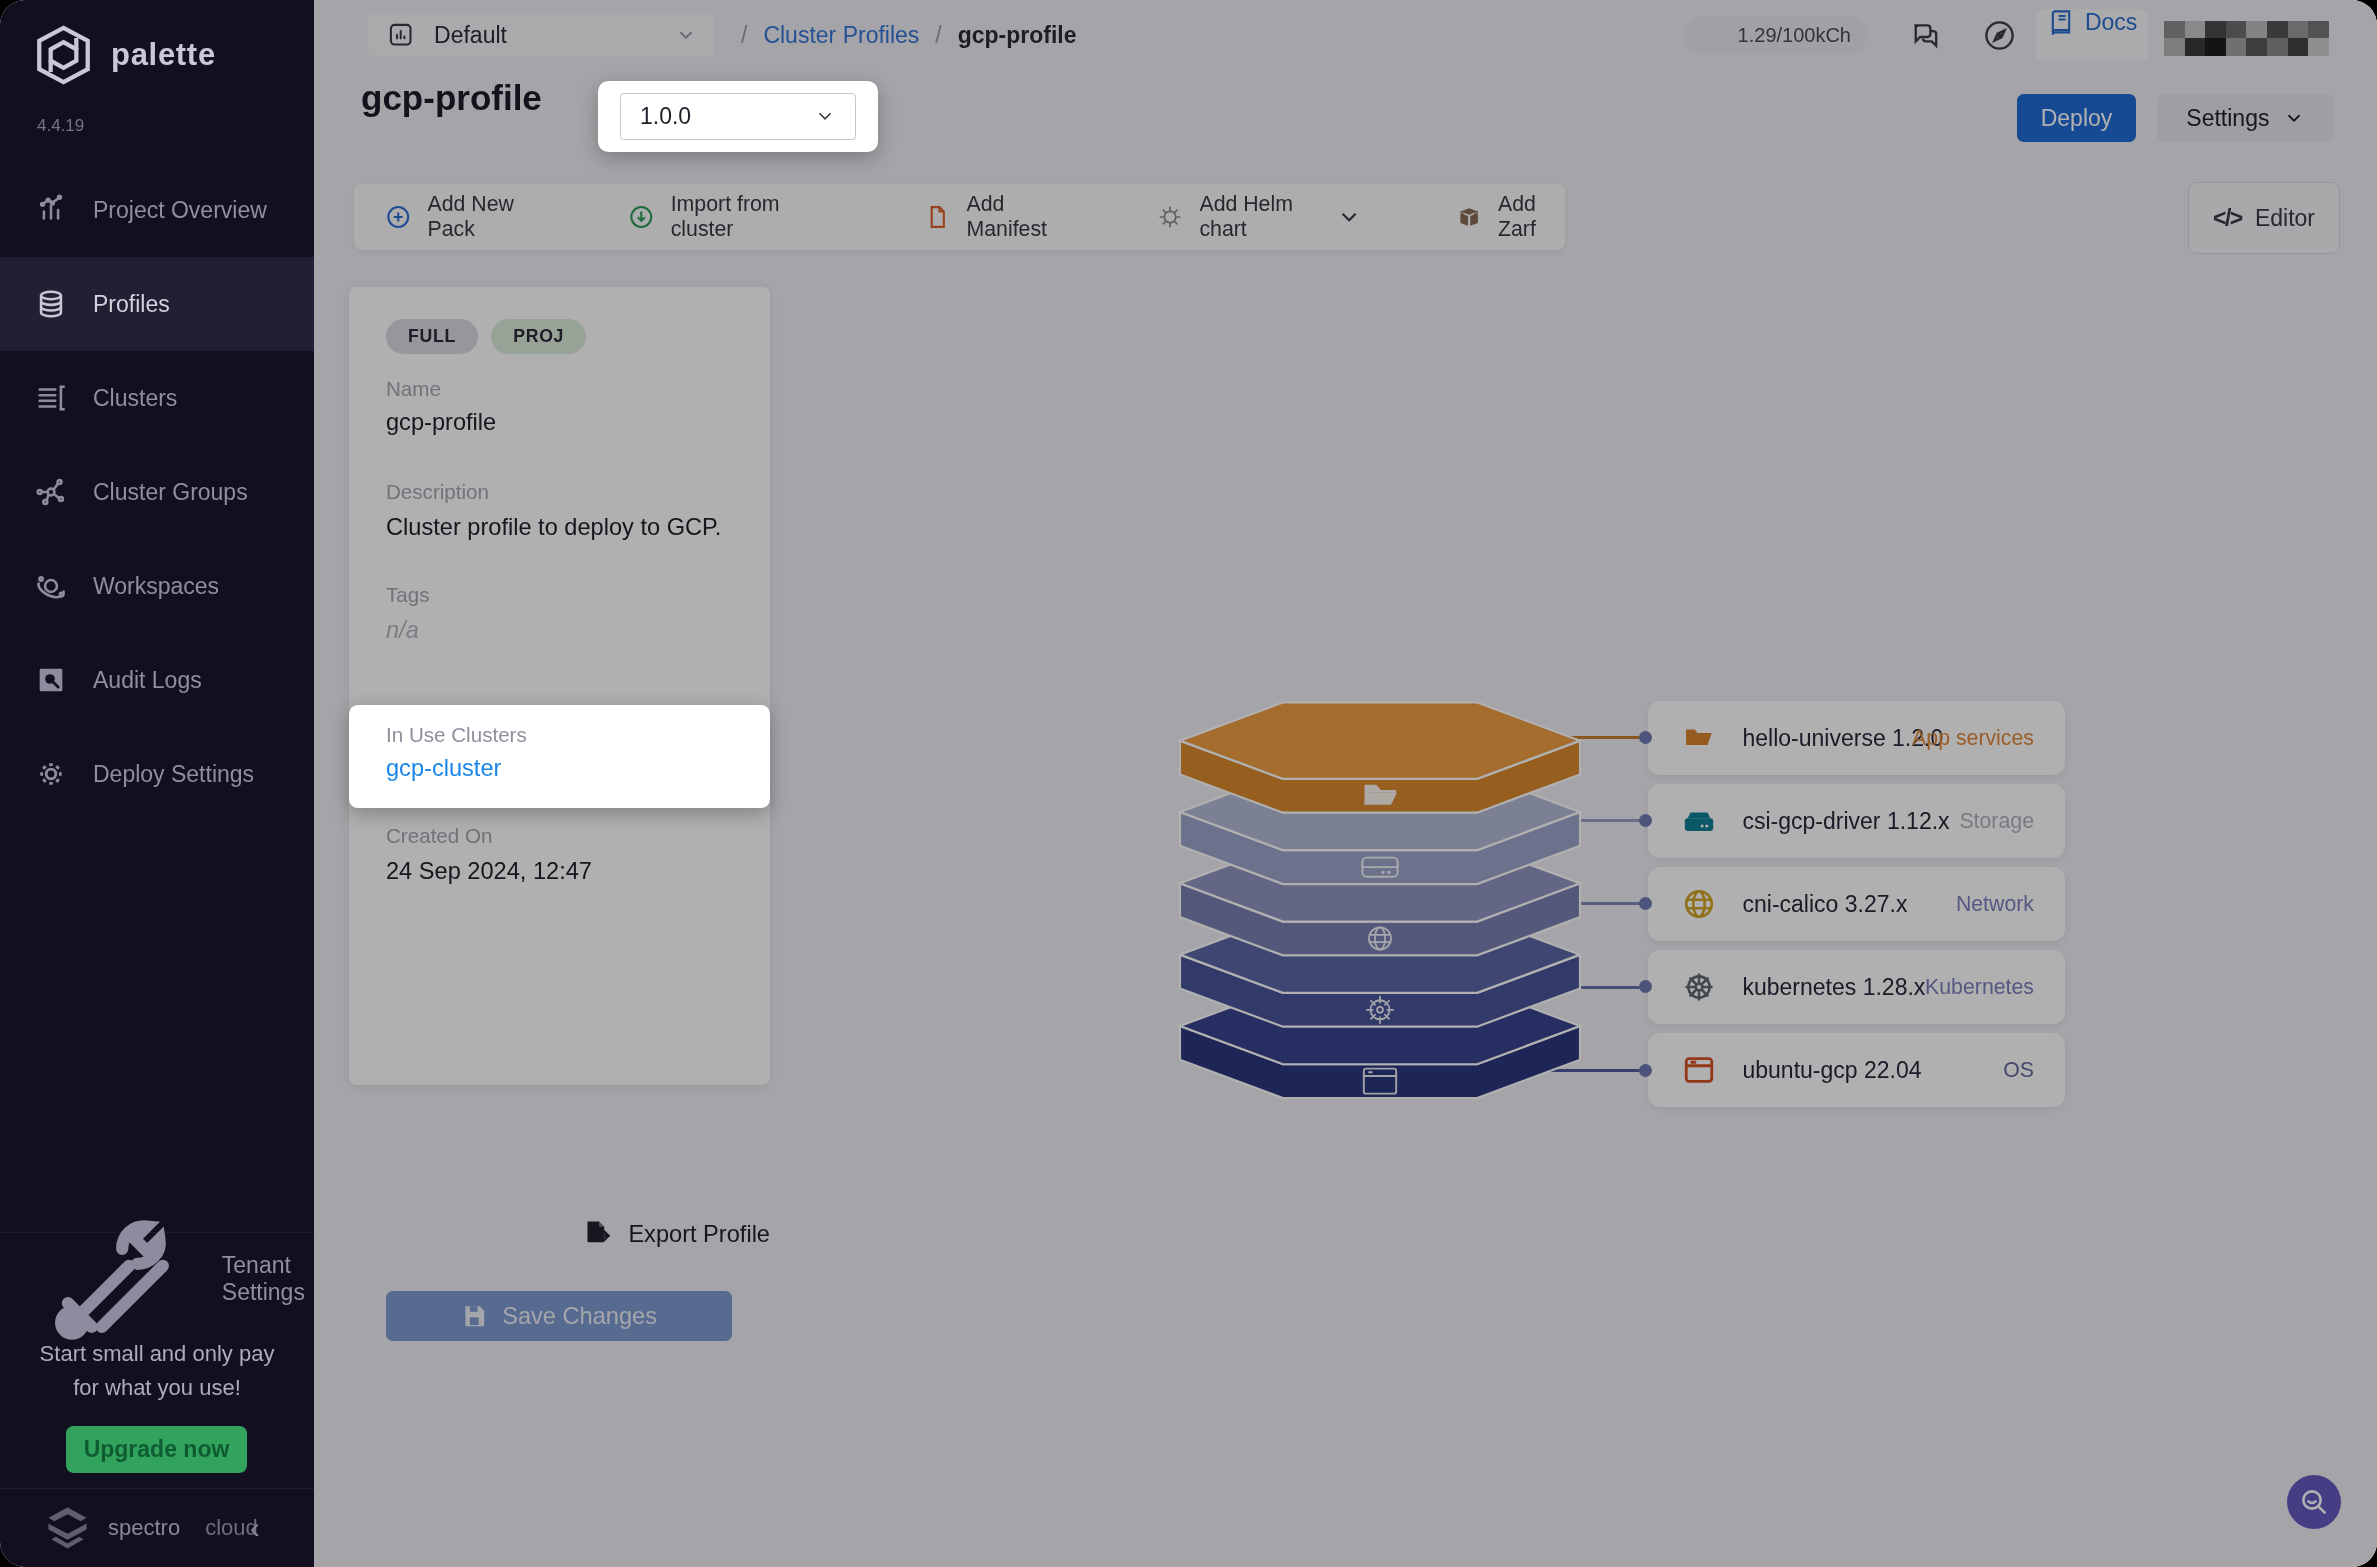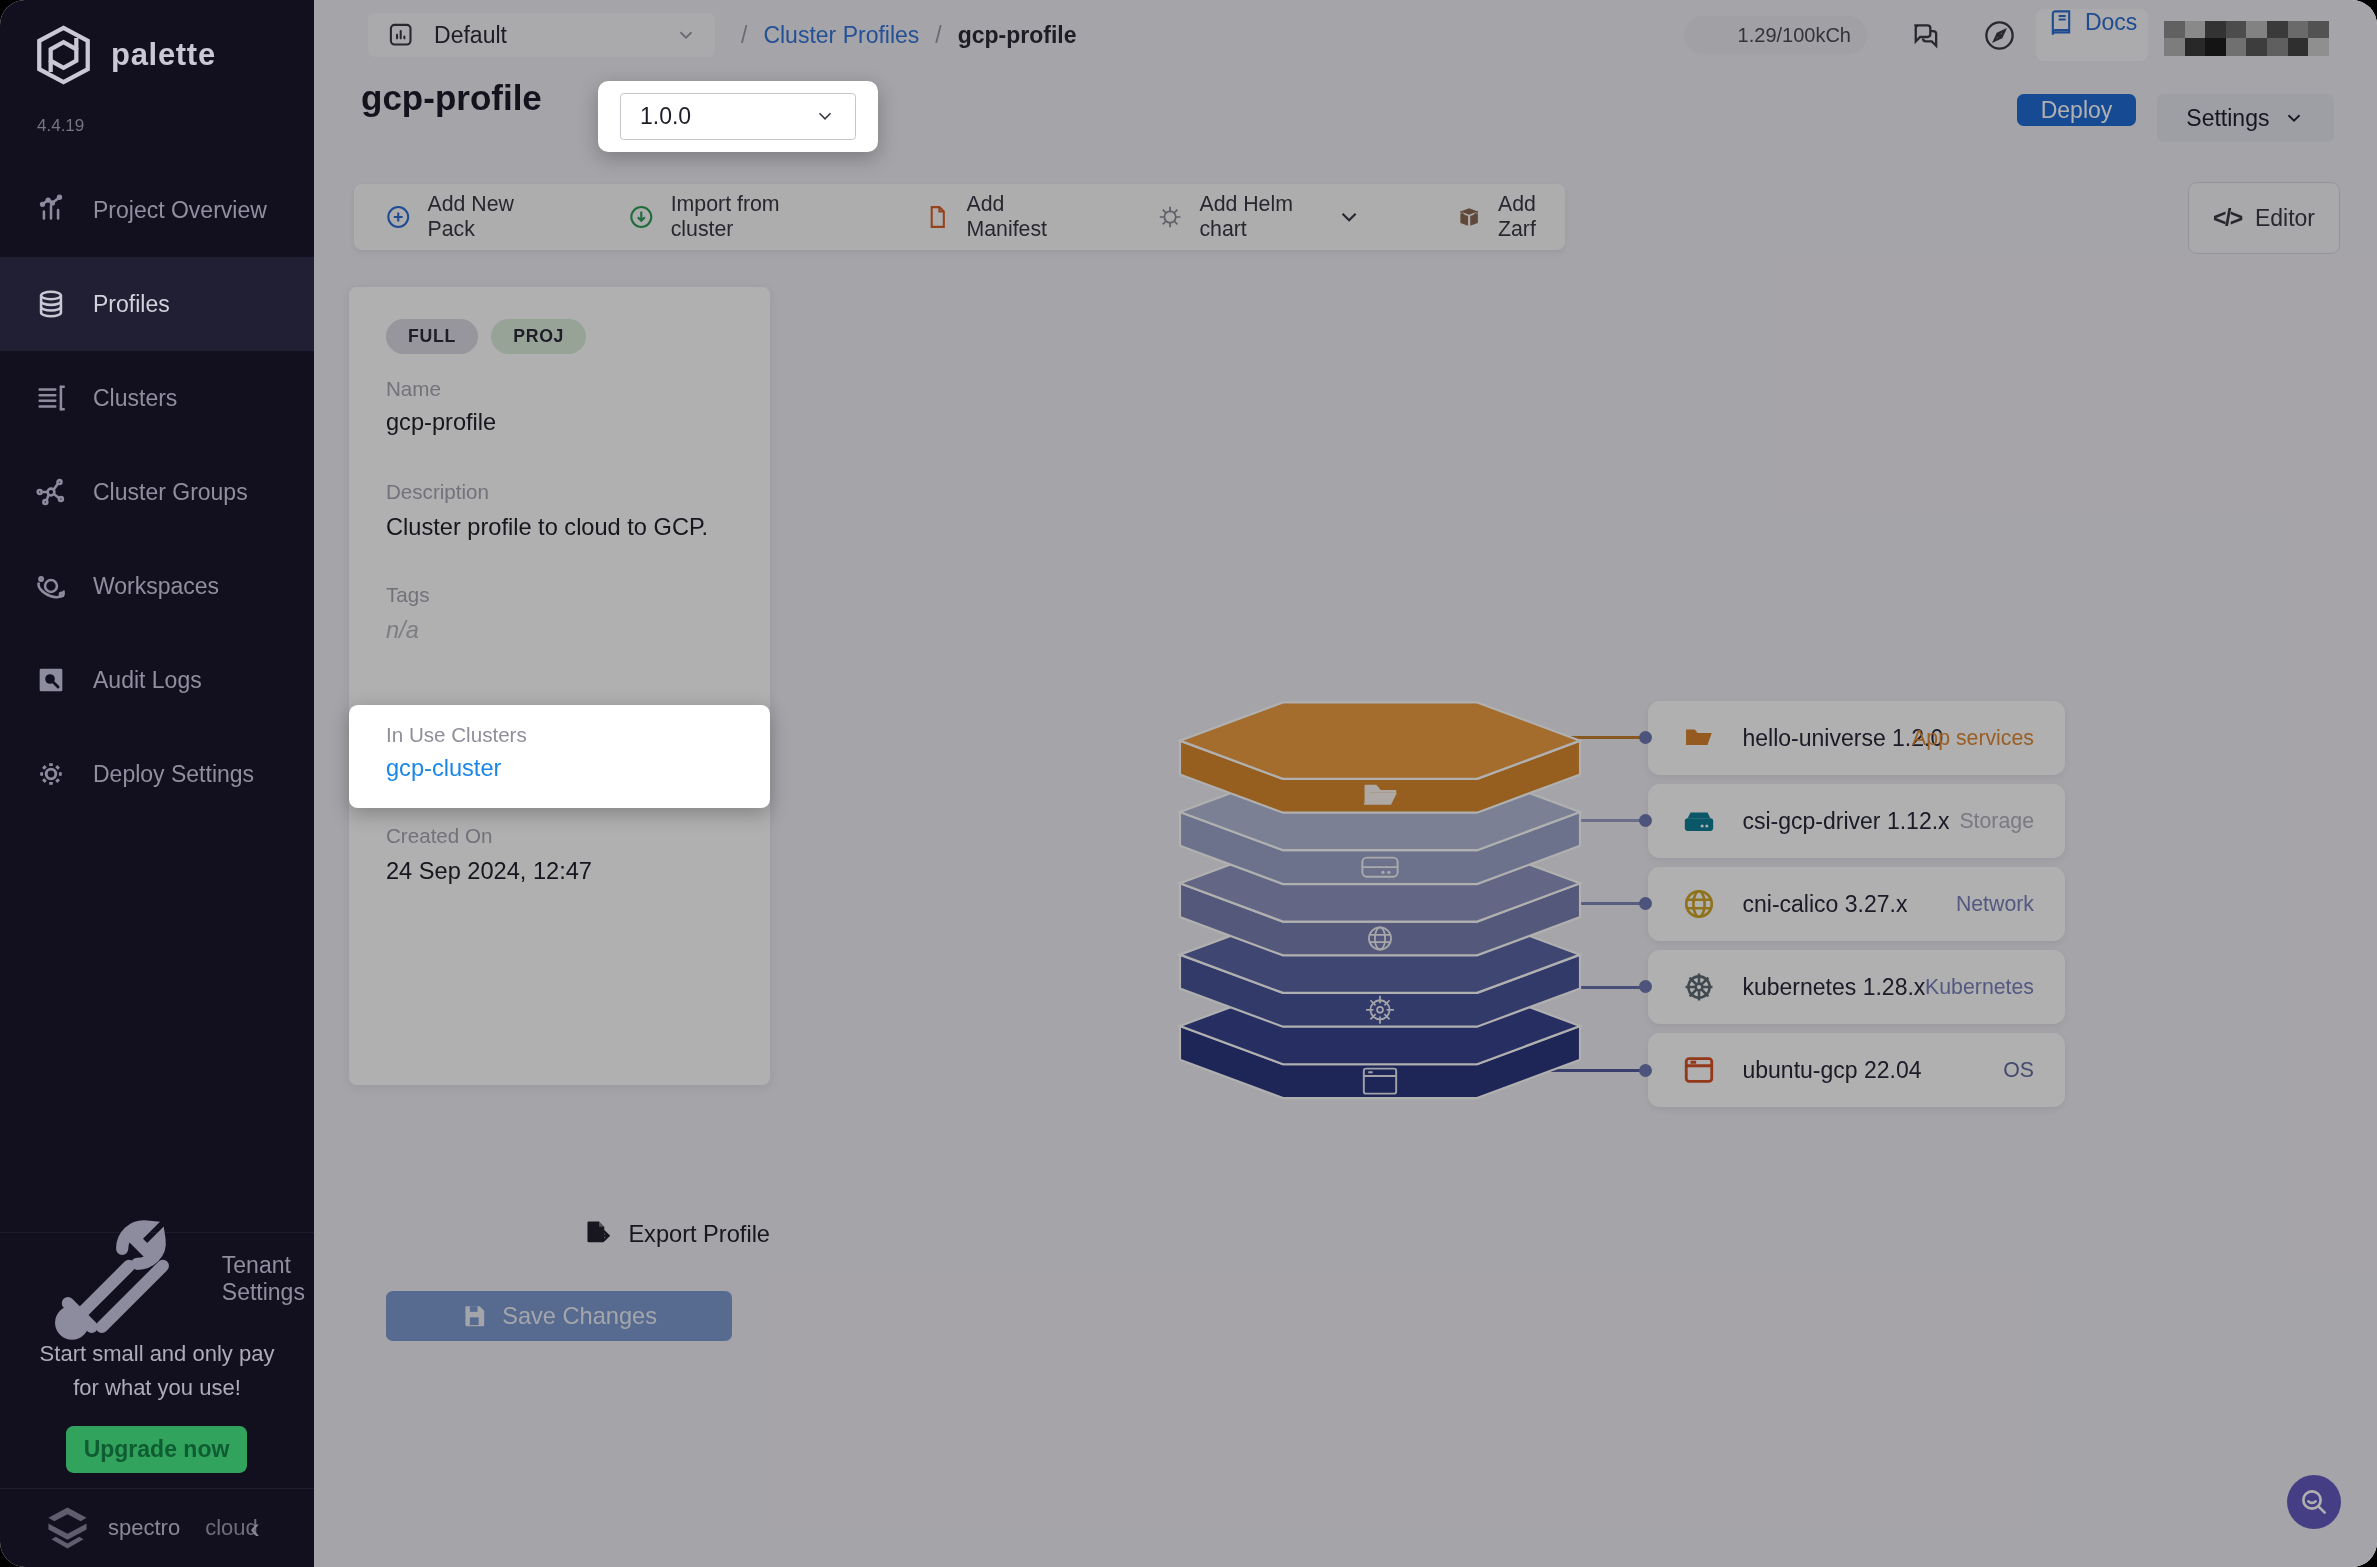--- a/index.html
+++ b/index.html
@@ -48,21 +48,21 @@
   .usage-pill { position:absolute; left:1370px; top:16px; width:183px; height:38px; border-radius:19px; background:#e9e8ef;
                 display:flex; align-items:center; justify-content:flex-end; padding-right:16px; font-size:20px; color:#4b4a55; }
   .tb-icon { position:absolute; top:17.7px; width:35px; height:35px; color:#3c3b45; cursor:pointer; }
   .docs-btn { position:absolute; left:1722px; top:8.8px; width:112px; height:52px; border-radius:7.4px; background:rgba(255,255,255,.55);
               display:flex; align-items:flex-start; justify-content:center; gap:10.3px; color:#2e6fd0; font-size:23px; cursor:pointer; }
   .docs-btn svg { width:28px; height:28px; }
   .redacted { position:absolute; left:1850px; top:20.6px; display:grid; grid-template-columns:repeat(8,20.6px); grid-auto-rows:17.7px; }
 
   
   .page-title { position:absolute; left:47px; top:78px; font-size:35px; font-weight:600; color:#1d1c2b; }
-  .deploy-btn { position:absolute; left:1703px; top:94px; width:119px; height:32px; border:none; border-radius:6.6px;
+  .deploy-btn { position:absolute; left:1703px; top:94px; width:119px; height:48px; border:none; border-radius:6.6px;
                 background:#206cd5; color:#fff; font-size:23px; font-family:inherit; cursor:pointer; }
   .settings-btn { position:absolute; left:1843px; top:94px; width:177px; height:48px; border:none; border-radius:6.6px;
                   background:#e5e7ee; color:#23222e; font-size:23px; font-family:inherit; cursor:pointer;
                   display:flex; align-items:center; justify-content:center; gap:13.2px; }
   .settings-btn .chev { color:#23222e; }
 
   
   .toolbar { position:absolute; left:40px; top:184px; width:1211px; height:66px; background:#fbfbfd; border-radius:7.4px;
              box-shadow:0 2.2px 5.9px rgba(30,30,50,.07); display:flex; align-items:center; }
   .tool { display:flex; align-items:center; gap:16px; font-size:21.3px; color:#3a3944; cursor:pointer; }
@@ -349,21 +349,21 @@
     </div>
 
     <section class="pcard">
       <div class="badges">
         <span class="badge full">FULL</span>
         <span class="badge proj">PROJ</span>
       </div>
       <div class="f-label" style="top: 90px;">Name</div>
       <div class="f-value" style="top: 122px;">gcp-profile</div>
       <div class="f-label" style="top: 193px;">Description</div>
-      <div class="f-value" style="top: 227px;">Cluster profile to cloud to GCP.</div>
+      <div class="f-value" style="top: 227px;">Cluster profile to deploy to GCP.</div>
       <div class="f-label" style="top: 296px;">Tags</div>
       <div class="f-value na" style="top: 330px;">n/a</div>
       <div class="f-label" style="top:537px">Created On</div>
       <div class="f-value" style="top:571px">24 Sep 2024, 12:47</div>
       <div class="export-row">
         <svg viewBox="0 0 24 24" fill="#23222e">
             <path d="M6 2h8l4 4v11a1 1 0 0 1-1 1H6a1 1 0 0 1-1-1V3a1 1 0 0 1 1-1z"></path>
             <path d="M14 2v4h4" fill="#fff" opacity=".4"></path>
             <path d="M11 12h9M17 8.8l3.2 3.2L17 15.2" stroke="#23222e" stroke-width="2" fill="none" stroke-linecap="round" transform="translate(1,1)"></path>
           </svg>

